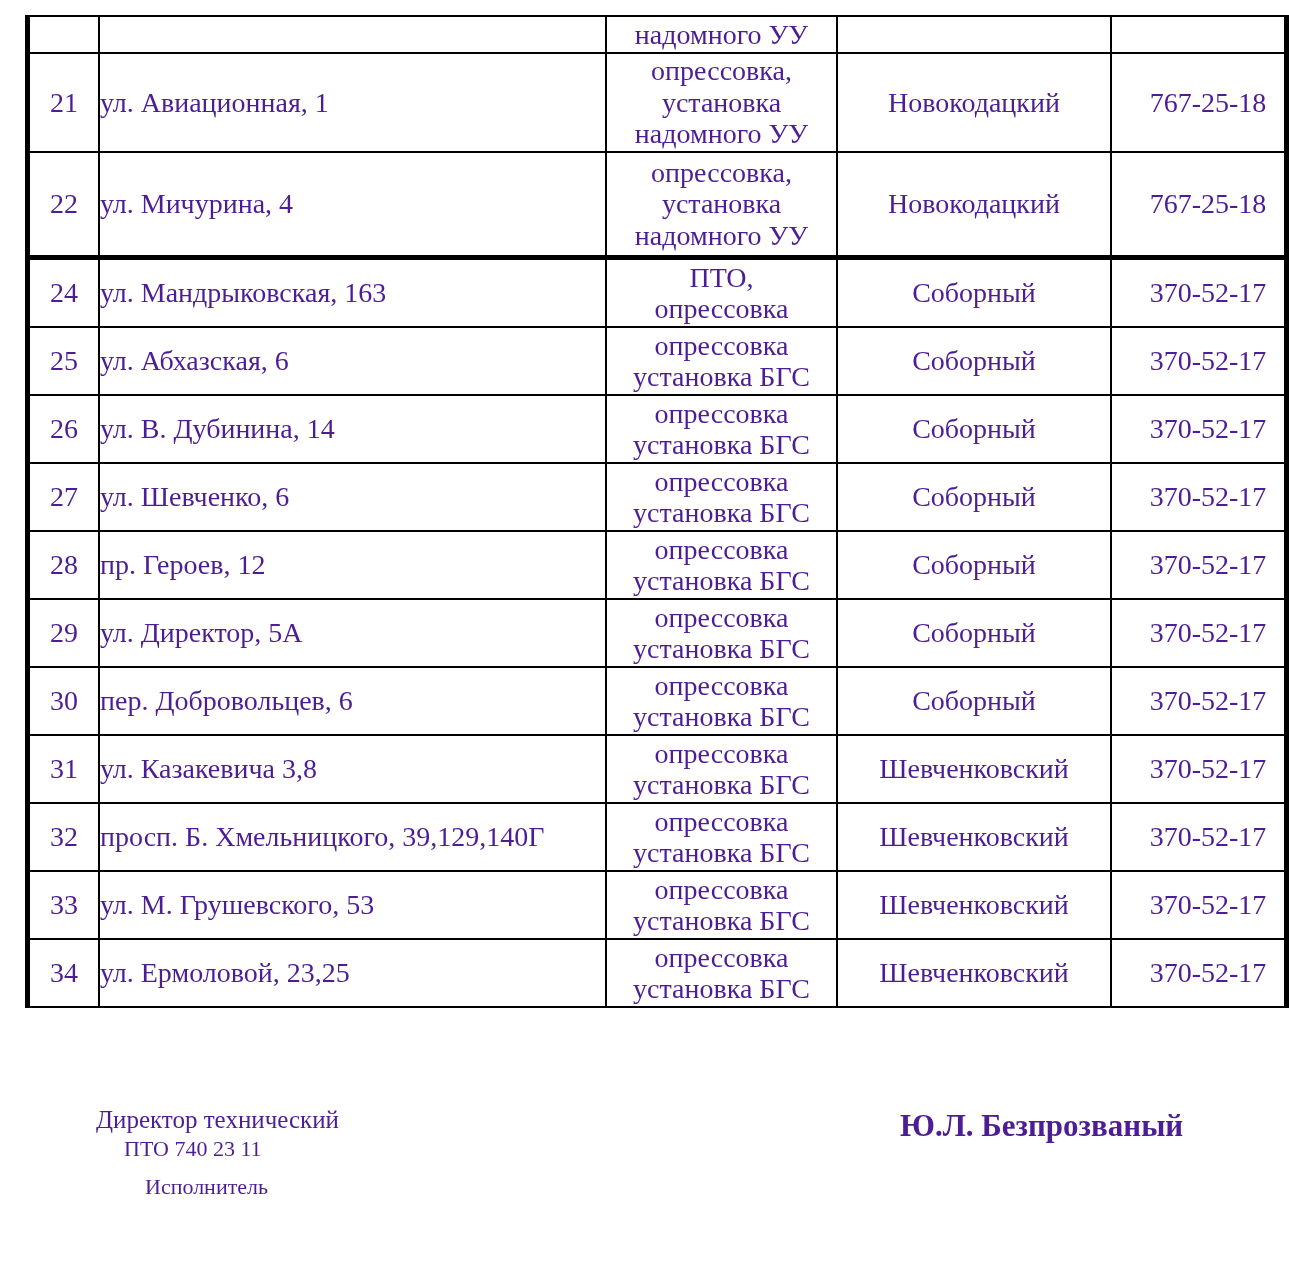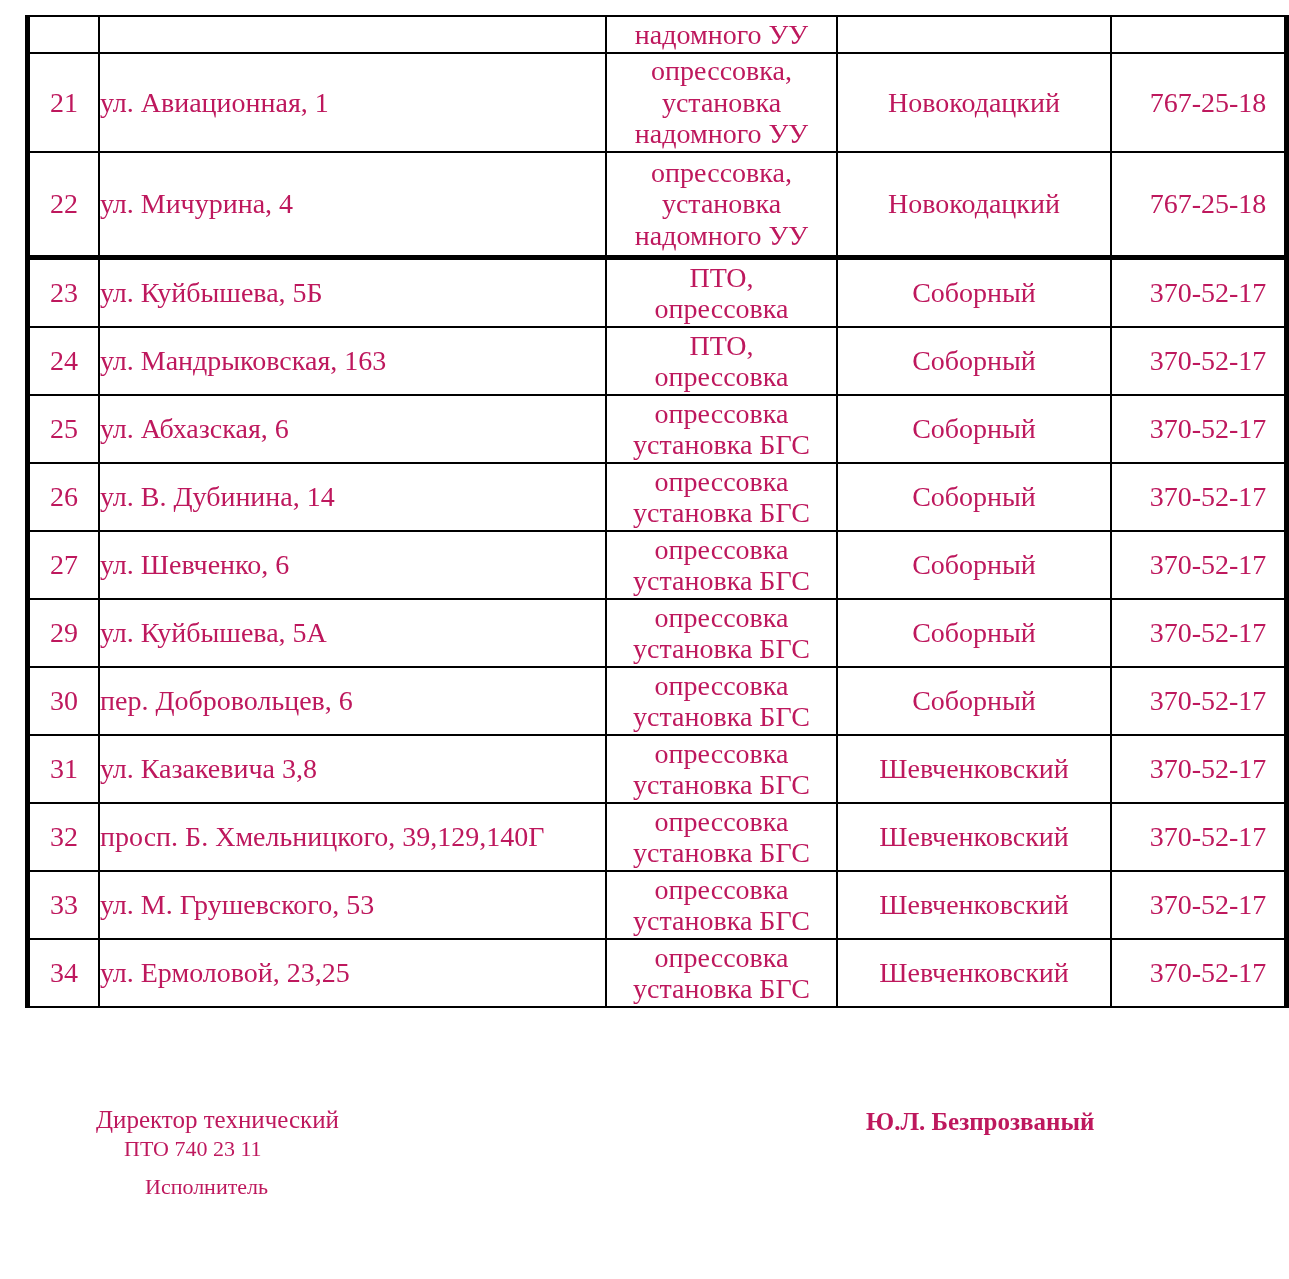--- a/index.html
+++ b/index.html
@@ -5,21 +5,21 @@
   html, body {
     margin: 0;
     padding: 0;
     background: #ffffff;
   }
   .page {
     position: relative;
     width: 1289px;
     height: 1279px;
     background: #ffffff;
-    color: #be185d;
+    color: #4c1d95;
     font-family: "Liberation Serif", "DejaVu Serif", serif;
     overflow: hidden;
   }
   table.sched {
     position: absolute;
     left: 25px;
     top: 15px;
     border-collapse: collapse;
     table-layout: fixed;
   }
@@ -49,23 +49,23 @@
   .director-title {
     position: absolute;
     left: 96px;
     top: 1106px;
     font-size: 25px;
     font-weight: normal;
     white-space: nowrap;
   }
   .director-name {
     position: absolute;
-    left: 866px;
+    left: 900px;
     top: 1108px;
-    font-size: 25px;
+    font-size: 31px;
     font-weight: bold;
     white-space: nowrap;
   }
   .executor-label {
     position: absolute;
     left: 145px;
     top: 1174px;
     font-size: 22px;
     white-space: nowrap;
   }
@@ -103,28 +103,20 @@
       <tr class="r-22">
         <td class="c-num">22</td>
         <td class="c-address">ул. Мичурина, 4</td>
         <td class="c-work">опрессовка,
 установка
 надомного УУ</td>
         <td class="c-district">Новокодацкий</td>
         <td class="c-phone">767-25-18</td>
       </tr>
       <tr class="r-std">
-        <td class="c-num">23</td>
-        <td class="c-address">ул. Куйбышева, 5Б</td>
-        <td class="c-work">ПТО,
-опрессовка</td>
-        <td class="c-district">Соборный</td>
-        <td class="c-phone">370-52-17</td>
-      </tr>
-      <tr class="r-std">
         <td class="c-num">24</td>
         <td class="c-address">ул. Мандрыковская, 163</td>
         <td class="c-work">ПТО,
 опрессовка</td>
         <td class="c-district">Соборный</td>
         <td class="c-phone">370-52-17</td>
       </tr>
       <tr class="r-std">
         <td class="c-num">25</td>
         <td class="c-address">ул. Абхазская, 6</td>
@@ -143,22 +135,30 @@
       </tr>
       <tr class="r-std">
         <td class="c-num">27</td>
         <td class="c-address">ул. Шевченко, 6</td>
         <td class="c-work">опрессовка
 установка БГС</td>
         <td class="c-district">Соборный</td>
         <td class="c-phone">370-52-17</td>
       </tr>
       <tr class="r-std">
+        <td class="c-num">28</td>
+        <td class="c-address">пр. Героев, 12</td>
+        <td class="c-work">опрессовка
+установка БГС</td>
+        <td class="c-district">Соборный</td>
+        <td class="c-phone">370-52-17</td>
+      </tr>
+      <tr class="r-std">
         <td class="c-num">29</td>
-        <td class="c-address">ул. Куйбышева, 5А</td>
+        <td class="c-address">ул. Директор, 5А</td>
         <td class="c-work">опрессовка
 установка БГС</td>
         <td class="c-district">Соборный</td>
         <td class="c-phone">370-52-17</td>
       </tr>
       <tr class="r-std">
         <td class="c-num">30</td>
         <td class="c-address">пер. Добровольцев, 6</td>
         <td class="c-work">опрессовка
 установка БГС</td>

